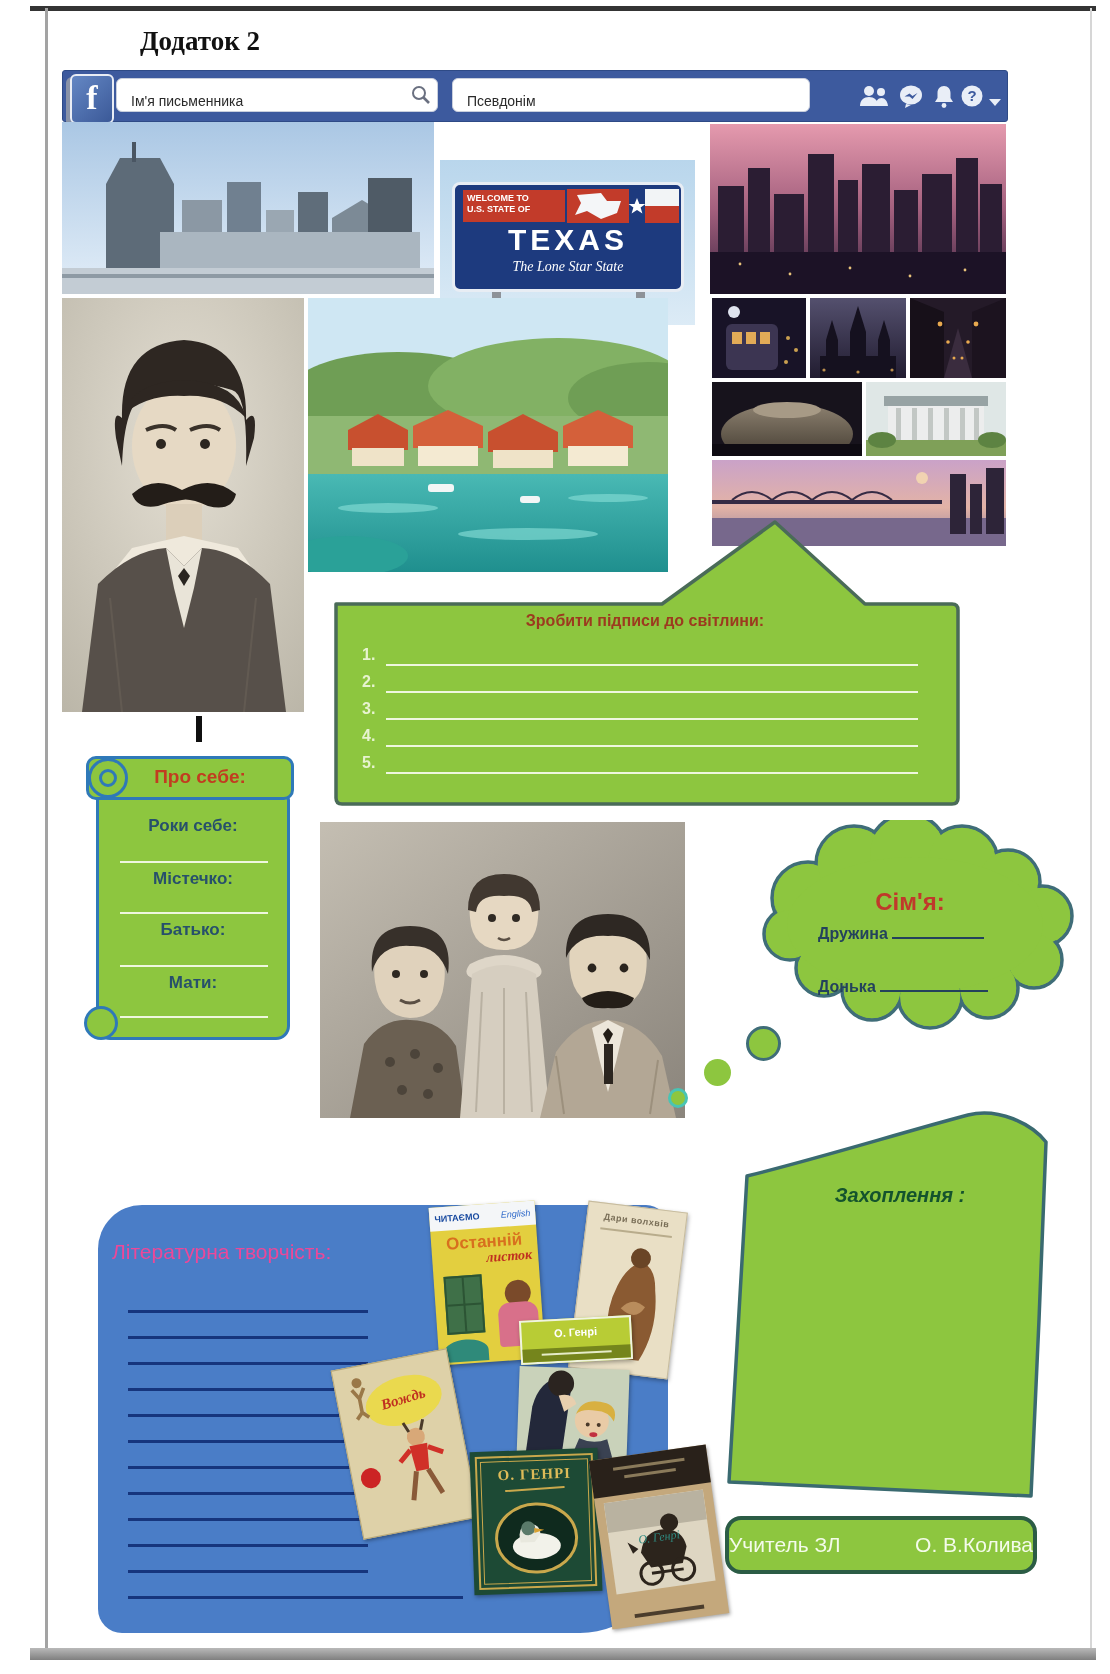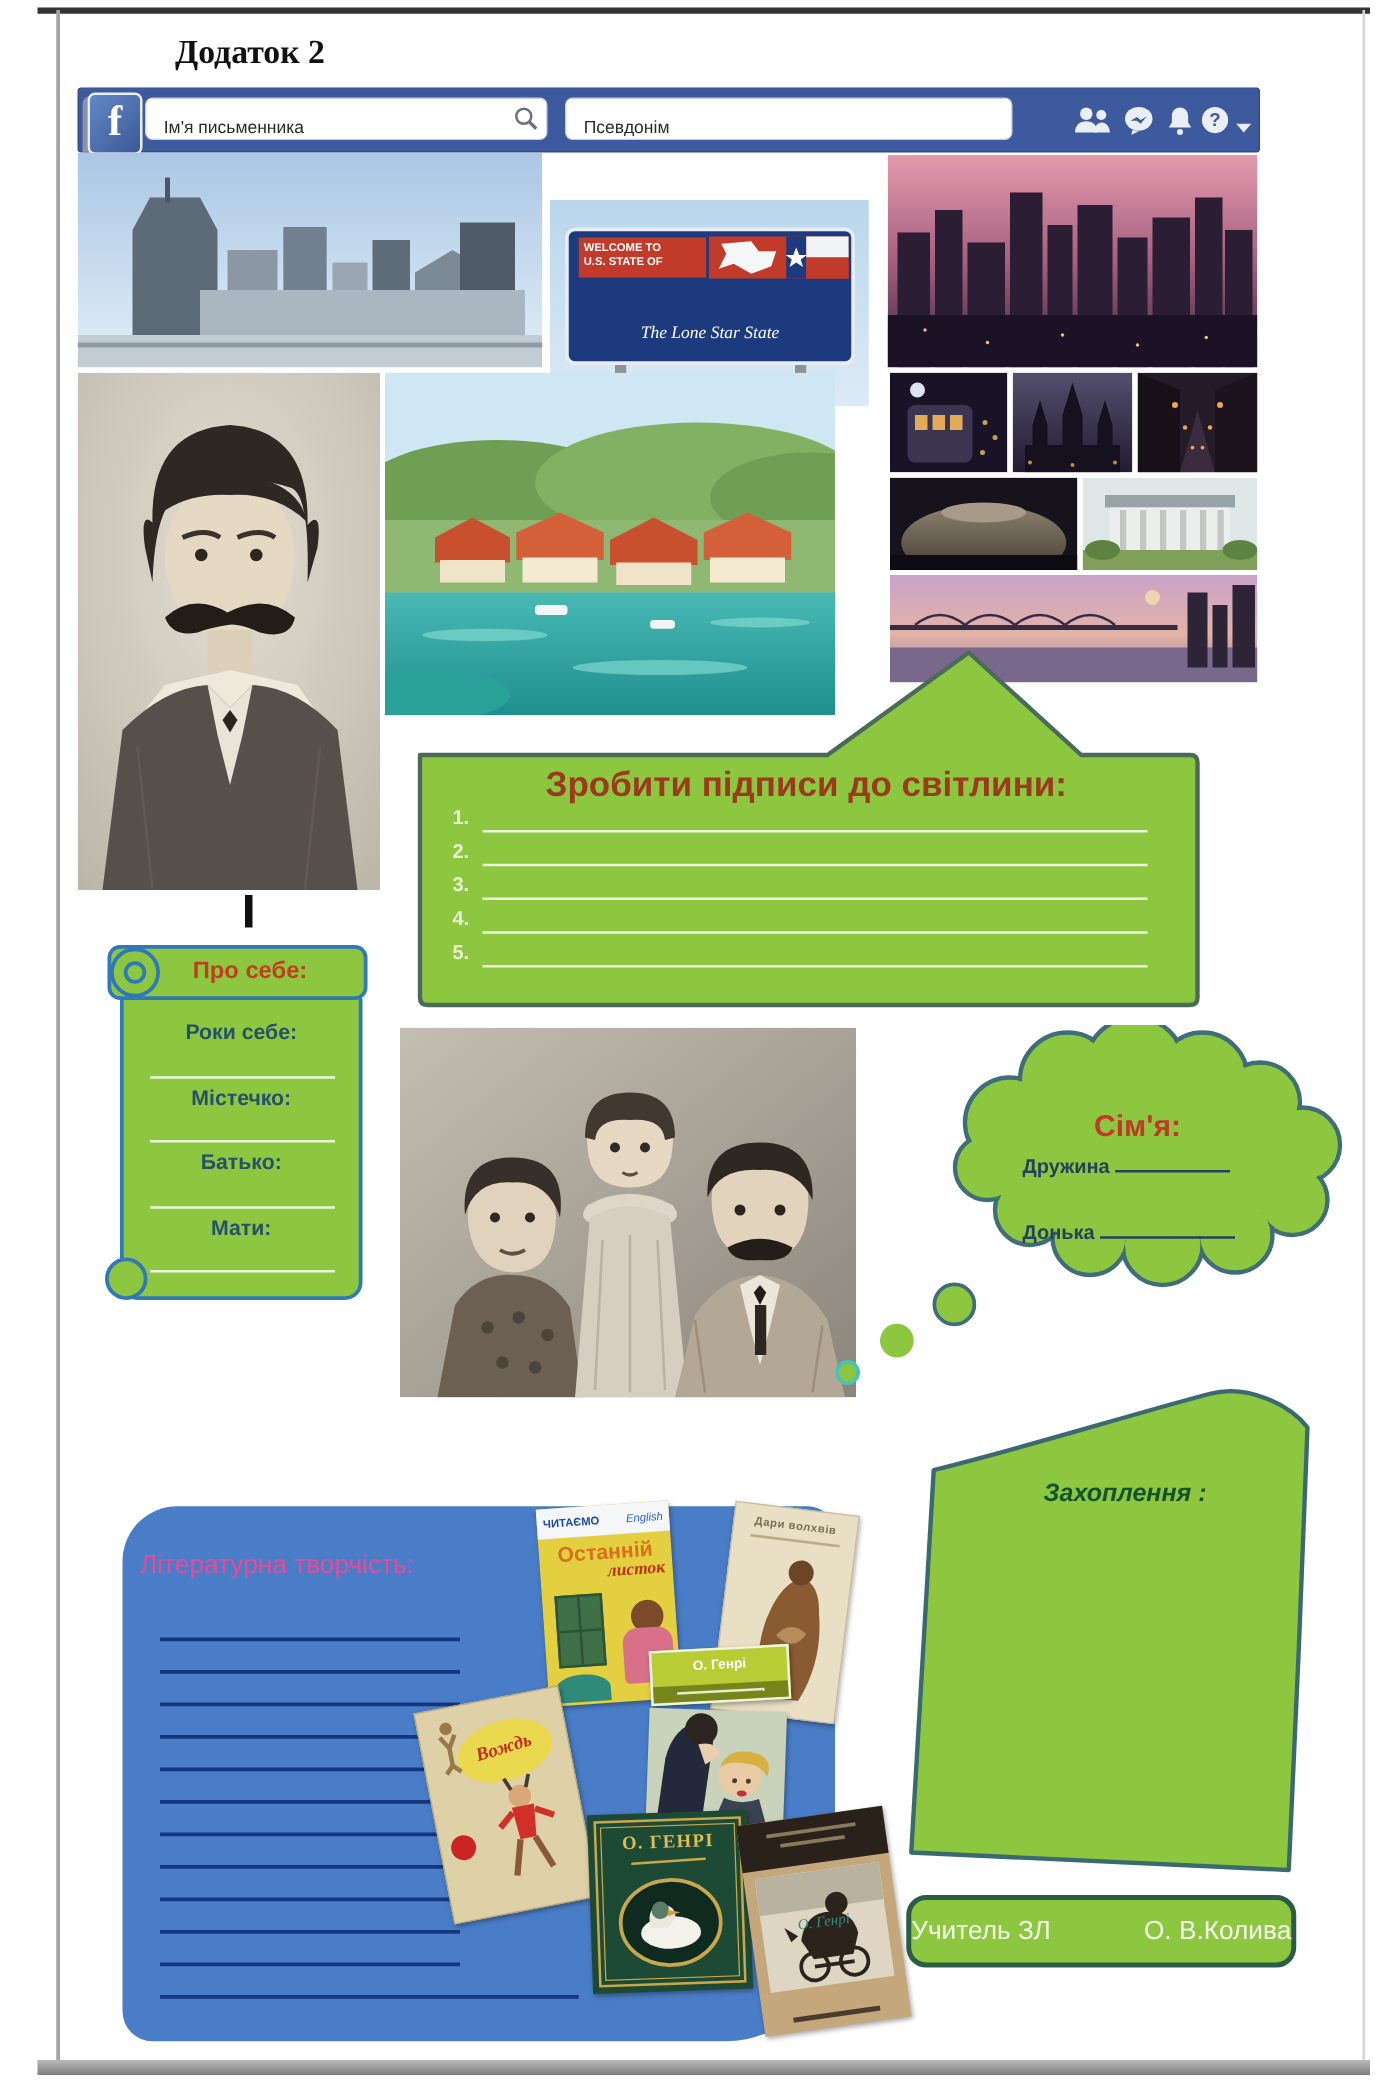--- a/index.html
+++ b/index.html
@@ -13,21 +13,21 @@
   .frame-left{left:45px;top:8px;width:3px;height:1642px;background:#a3a3a3;}
   .frame-right{left:1090px;top:8px;width:2px;height:1642px;background:#d6d6d6;}
   .frame-bottom{left:30px;top:1648px;width:1066px;height:12px;background:linear-gradient(#b9b9b9,#7f7f7f);}
   
   .doc-title{left:140px;top:26px;font-family:"Liberation Serif",serif;font-weight:bold;font-size:27px;color:#111;}
   .fb-bar{left:62px;top:70px;width:944px;height:50px;background:#3d5a9e;border:1px solid #2e4a86;border-radius:3px;}
   .fb-logo{left:70px;top:74px;width:40px;height:46px;background:linear-gradient(135deg,#6487c4,#3b5998);border:2px solid #e9edf5;border-radius:6px;box-shadow:-4px 3px 0 rgba(150,156,168,.85);color:#fff;font-family:"Liberation Serif",serif;font-weight:bold;font-size:34px;line-height:44px;text-align:center;}
   .fb-input{position:absolute;height:34px;background:#fff;border:1px solid #c9cfdd;border-radius:6px;font-size:14px;color:#2a2a2a;padding:12px 34px 0 14px;box-sizing:border-box;font-family:"Liberation Sans",sans-serif;}
   .fb-icon{position:absolute;top:84px;}
   
-  .cap-title{font-weight:bold;font-size:28px;color:#9c3a1f;}
+  .cap-title{font-weight:bold;font-size:16px;color:#9c3a1f;}
   .cap-num{font-weight:bold;font-size:16px;color:#e7f3d0;}
   .wline{height:0;border-bottom:2px solid #eef7de;}
   
   .scroll-band{left:86px;top:756px;width:208px;height:44px;background:#8dc63f;border:3px solid #2f79b8;border-radius:10px;box-sizing:border-box;}
   .scroll-body{left:96px;top:796px;width:194px;height:244px;background:#8dc63f;border:3px solid #2f79b8;border-radius:4px 4px 14px 14px;box-sizing:border-box;}
   .curl{border-radius:50%;background:#8dc63f;border:3px solid #2f79b8;box-sizing:border-box;}
   .scroll-title{font-weight:bold;font-size:19px;color:#c23c20;}
   .fld{font-weight:bold;font-size:17px;color:#27506b;text-align:center;width:194px;left:96px;}
   .fldline{left:120px;width:148px;}
   
@@ -137,20 +137,21 @@
         <span>U.S. STATE OF</span>
       </div>
       <svg class="abs" style="left:112px;top:4px;" width="112" height="34" viewBox="0 0 112 34">
         <rect width="112" height="34" fill="#c23b2a"></rect>
         <rect x="62" y="0" width="16" height="34" fill="#1d3a7e"></rect>
         <polygon points="70,9 72.4,15 78.4,15 73.6,18.6 75.4,24.6 70,21 64.6,24.6 66.4,18.6 61.6,15 67.6,15" fill="#fff"></polygon>
         <rect x="78" y="0" width="34" height="17" fill="#f2f4f6"></rect>
         <rect x="78" y="17" width="34" height="17" fill="#c23b2a"></rect>
         <polygon points="10,6 34,4 40,12 54,12 50,24 34,30 20,22 8,26 14,14" fill="#f4f6f8"></polygon>
       </svg>
+      <div class="tx-name">TEXAS</div>
       <div class="tx-slogan">The Lone Star State</div>
     </div>
     <div class="tx-leg" style="left:52px;"></div>
     <div class="tx-leg" style="left:196px;"></div>
   </div>
 
   <div class="abs photo" style="left:710px;top:124px;width:296px;height:170px;">
     <svg width="296" height="170" viewBox="0 0 296 170">
       <defs>
           <linearGradient id="sky2" x1="0" y1="0" x2="0" y2="1">

